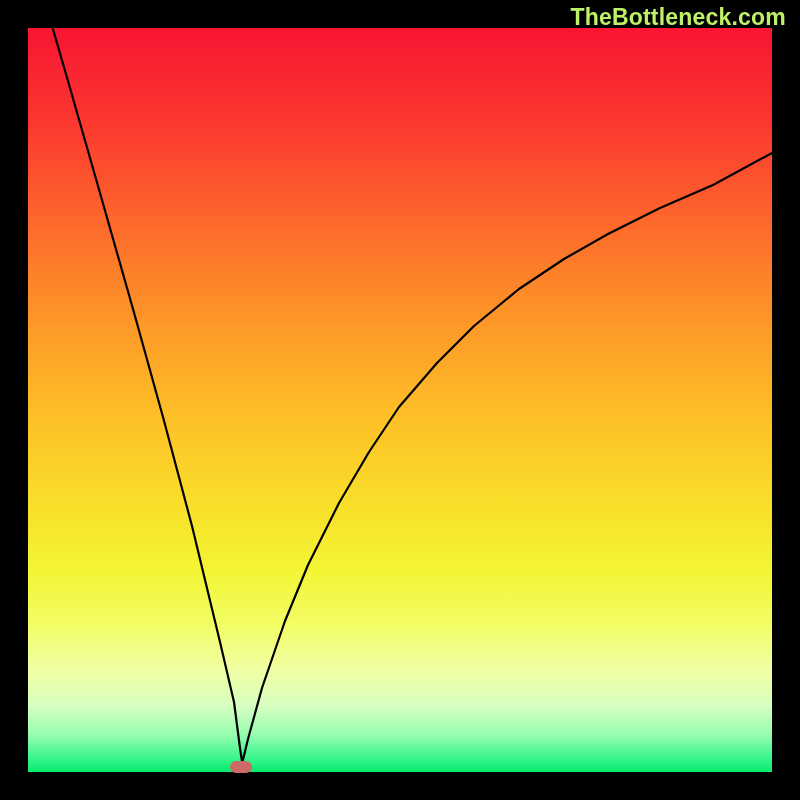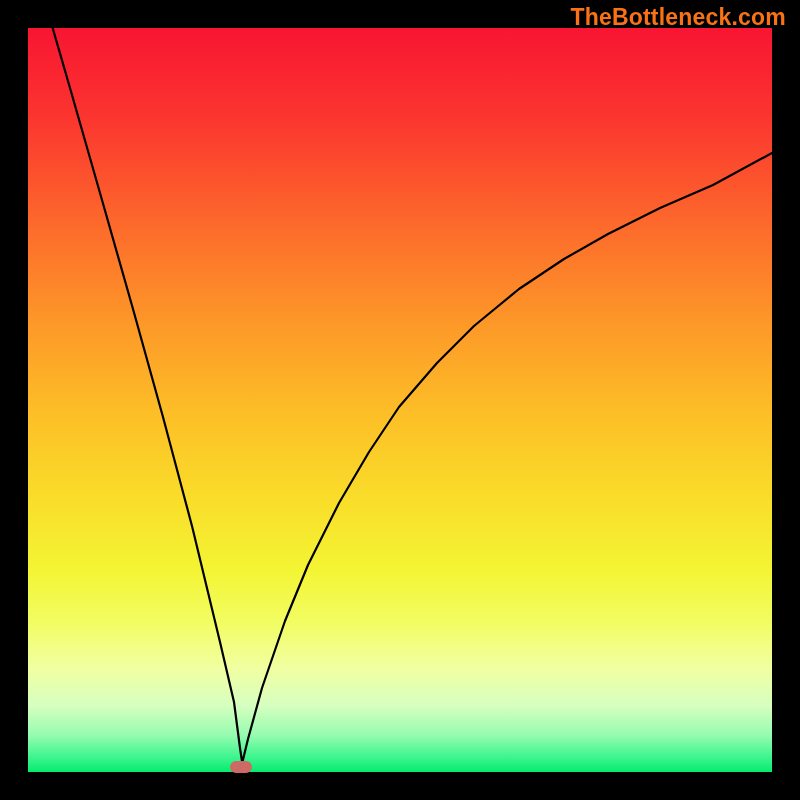--- a/index.html
+++ b/index.html
@@ -14,21 +14,21 @@
   .frame {
     position: relative;
     width: 800px;
     height: 800px;
     background: #000;
   }
   .watermark {
     position: absolute;
     top: 4px;
     right: 14px;
-    color: #f97316;
+    color: #bef264;
     font-size: 23px;
     font-weight: 600;
     letter-spacing: 0.2px;
     z-index: 10;
   }
   .plot {
     position: absolute;
     left: 28px;
     top: 28px;
     width: 744px;

